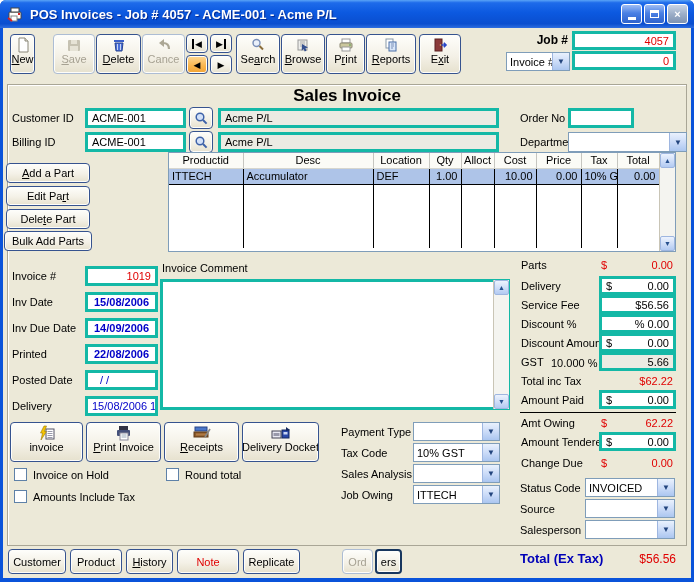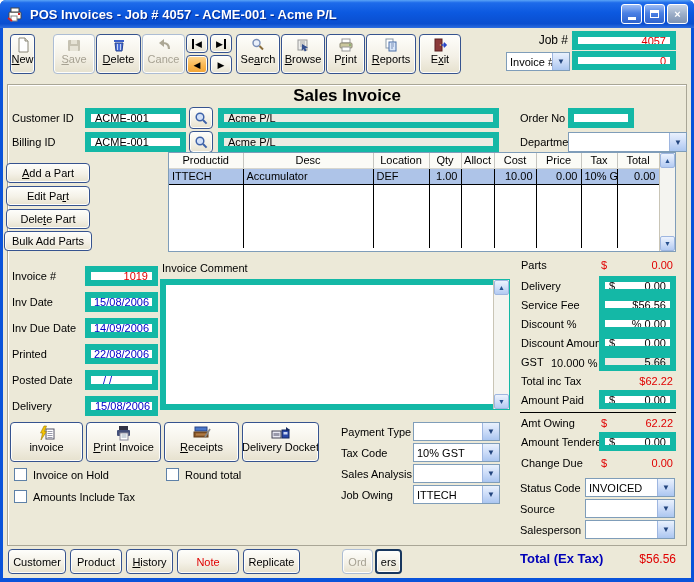--- a/index.html
+++ b/index.html
@@ -32,26 +32,26 @@
   .btn {
     position:absolute; display:flex; align-items:center; justify-content:center;
     background:linear-gradient(180deg,#FEFEFB 0%,#F4F1E7 55%,#E6E1CE 100%);
     border:1px solid #36538F; border-radius:4px; box-shadow: inset 0 0 0 1px #FDFDFA;
     white-space:nowrap; overflow:hidden; color:#000; cursor:default;
   }
   .btn.col { flex-direction:column; justify-content:flex-start; padding-top:2px; }
   .btn.disabled { border-color:#ADBDD4; color:#A6A192; }
   .btn.focused { border:2px solid #17365E; }
   .tb {
-    position:absolute; background:#fff; border:6px solid #14b8a6;
+    position:absolute; background:#fff; border:3px solid #14b8a6;
     display:flex; align-items:center; padding:0 4px; white-space:nowrap; overflow:hidden;
   }
   .tb.ro { background:#ECEBE3; }
   .tb.right { justify-content:flex-end; }
-  .tb.center { justify-content:center; }
+  .tb.center { justify-content:center;font-weight:bold; }
   .red { color:#E00000; }
   .blue { color:#0000C8; }
   .dd { position:absolute; background:#fff; border:1px solid #7F9DB9; display:flex; align-items:stretch; overflow:hidden; }
   .dd .val { flex:1; display:flex; align-items:center; padding:0 3px; white-space:nowrap; overflow:hidden; }
   .dd .arrow {
     width:17px; flex:0 0 auto; display:flex; align-items:center; justify-content:center;
     background:linear-gradient(180deg,#E9F1FD 0%,#CCDCF8 50%,#ABC6F0 100%);
     border-left:1px solid #9EB6E0; color:#23457E; font-size:8px;
   }
   .cb { position:absolute; width:13px; height:13px; background:#fff; border:1px solid #5E81A8; }
@@ -200,21 +200,21 @@
     <span>
         <svg width="16" height="16" viewBox="0 0 16 16">
           <rect x="3" y="2" width="7" height="12" fill="#8B3A3A" stroke="#5A2020"></rect>
           <circle cx="8.5" cy="8" r="0.8" fill="#E8C860"></circle>
           <path d="M9.5 8h4.5M11.8 5.8L14 8l-2.2 2.2" stroke="#2A48C8" stroke-width="1.6" fill="none"></path>
         </svg>
       </span>
     <span>E<u>x</u>it</span>
   </div>
 
-  <span class="lbl" style="left:500px;top:33px;width:68px;text-align:right;font-weight:normal;font-size:12px">Job #</span>
+  <span class="lbl" style="left:500px;top:33px;width:68px;text-align:right;font-weight:bold;font-size:12px">Job #</span>
   <div class="tb right" style="left:572px;top:31px;width:104px;height:19px">
       <span class="red">4057</span>
     </div>
   <div class="dd" style="left:506px;top:52px;width:64px;height:19px">
     <span class="val">Invoice #</span>
     <span class="arrow">▼</span>
   </div>
   <div class="tb right" style="left:572px;top:51px;width:104px;height:19px">
       <span class="red">0</span>
     </div>

